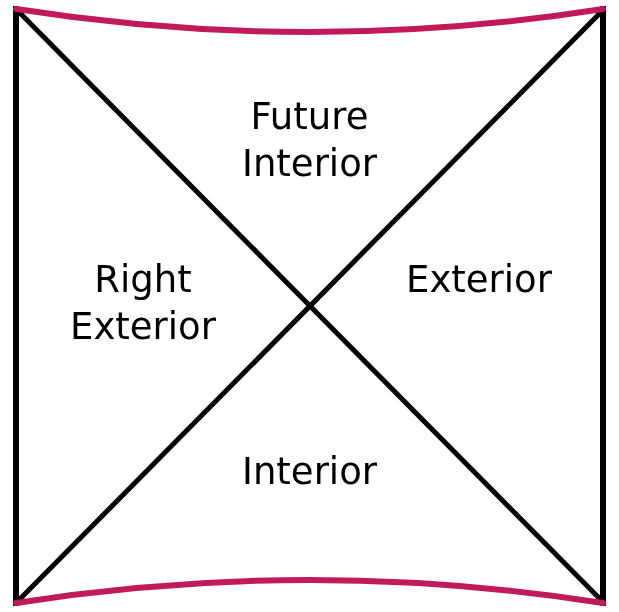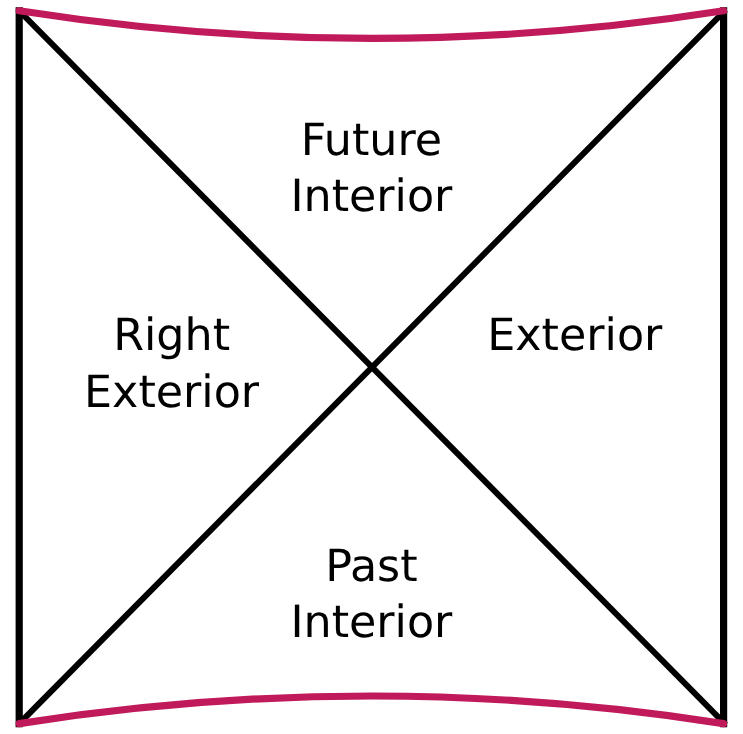--- a/index.html
+++ b/index.html
@@ -96,17 +96,16 @@
   <div class="region-label" id="label-left-exterior">
     <span class="lbl-line">Right</span>
     <span class="lbl-line">Exterior</span>
   </div>
 
   <div class="region-label" id="label-right-exterior">
     <span class="lbl-line">Exterior</span>
   </div>
 
   <div class="region-label" id="label-past-interior">
-    <span class="lbl-line">Past</span>
     <span class="lbl-line">Interior</span>
   </div>
 
 </div>
 
 </body></html>

